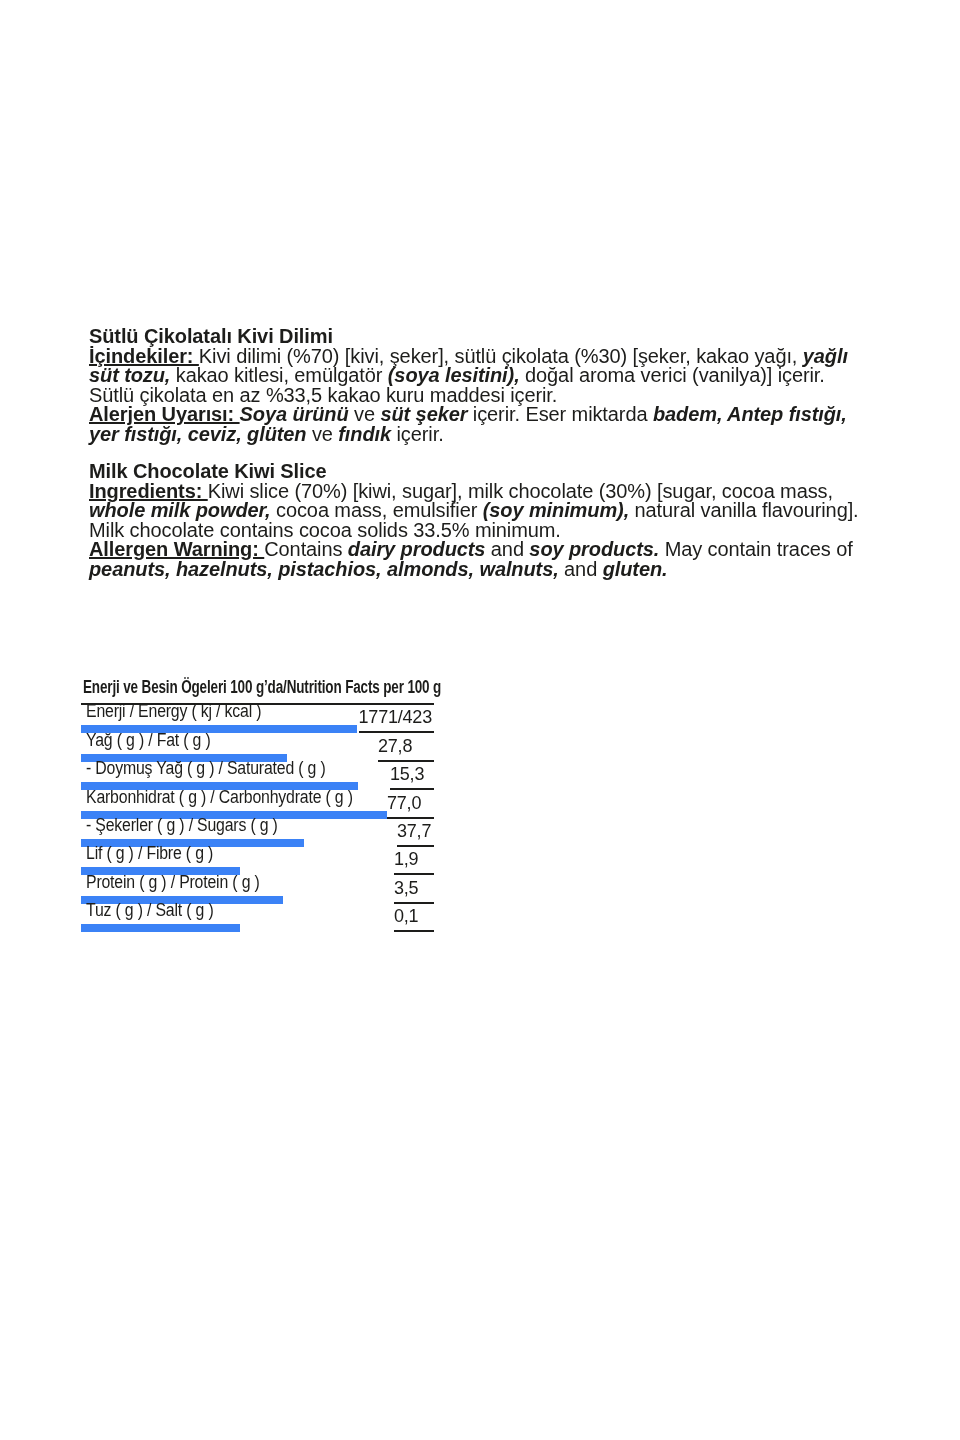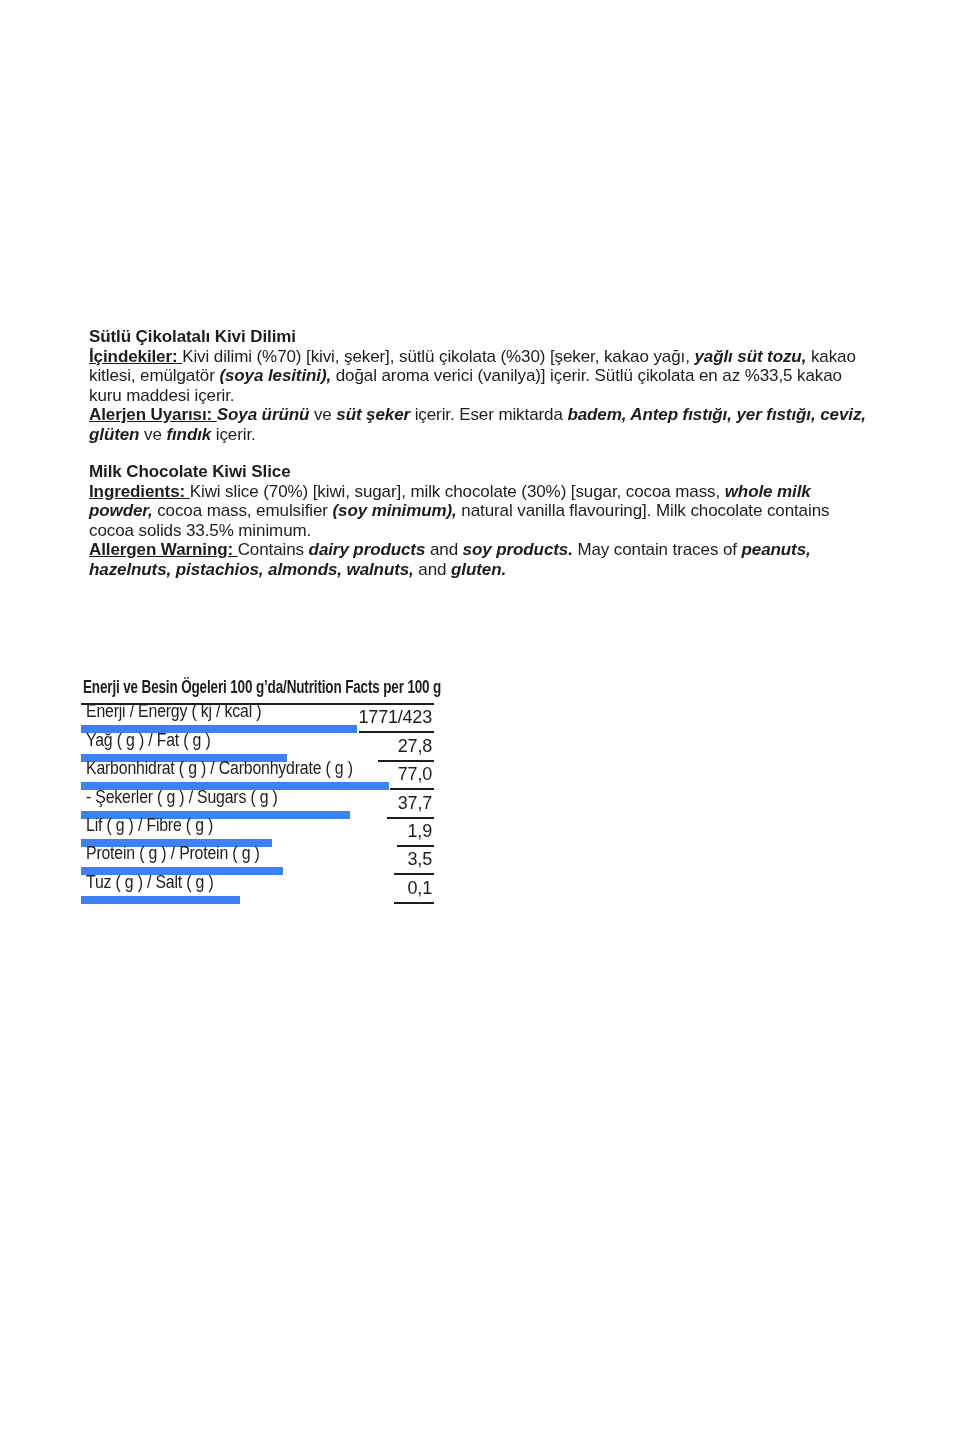--- a/index.html
+++ b/index.html
@@ -15,21 +15,21 @@
     color: #1d1d1b;
     overflow: hidden;
   }
 
   
   .textcol {
     position: absolute;
     left: 89px;
     top: 327px;
     width: 782px;
-    font-size: 17px;
+    font-size: 20px;
     line-height: 19.5px;
     letter-spacing: -0.1px;
   }
   .textcol p { margin: 0; }
   .sec-title { font-weight: 700; }
   .en-section { margin-top: 18px; }
   .b  { font-weight: 700; text-decoration: underline; }
   .bi { font-weight: 700; font-style: italic; }
 
   
@@ -65,21 +65,21 @@
   }
   .ntxt {
     display: inline-block;
     transform: scaleX(0.88);
     transform-origin: 0 100%;
   }
   .nspacer { flex: 1; }
   .nvalue {
     border-bottom: 2px solid #1d1d1b;
     padding: 0 2px 3px 0;
-    text-align: right;
+    text-align: left;
     white-space: nowrap;
   }
   
   .nrows .nrow:nth-child(1) .nlabel { min-width: 271px; }
   .nrows .nrow:nth-child(1) .nvalue { min-width: 66px; }
   .nrows .nrow:nth-child(2) .nlabel { min-width: 201px; }
   .nrows .nrow:nth-child(2) .nvalue { min-width: 54px; }
   .nrows .nrow:nth-child(3) .nlabel { min-width: 244px; }
   .nrows .nrow:nth-child(3) .nvalue { min-width: 42px; }
   .nrows .nrow:nth-child(4) .nlabel { min-width: 264px; }
@@ -121,20 +121,25 @@
       <span class="nspacer"></span>
       <span class="nvalue">1771/423</span>
     </div>
 
     <div class="nrow">
       <span class="nlabel"><span class="ntxt">Yağ ( g ) / Fat ( g )</span></span>
       <span class="nspacer"></span>
       <span class="nvalue">27,8</span>
     </div>
 
+    <div class="nrow">
+      <span class="nlabel"><span class="ntxt">- Doymuş Yağ ( g ) / Saturated ( g )</span></span>
+      <span class="nspacer"></span>
+      <span class="nvalue">15,3</span>
+    </div>
 
     <div class="nrow">
       <span class="nlabel"><span class="ntxt">Karbonhidrat ( g ) / Carbonhydrate ( g )</span></span>
       <span class="nspacer"></span>
       <span class="nvalue">77,0</span>
     </div>
 
     <div class="nrow">
       <span class="nlabel"><span class="ntxt">- Şekerler ( g ) / Sugars ( g )</span></span>
       <span class="nspacer"></span>

